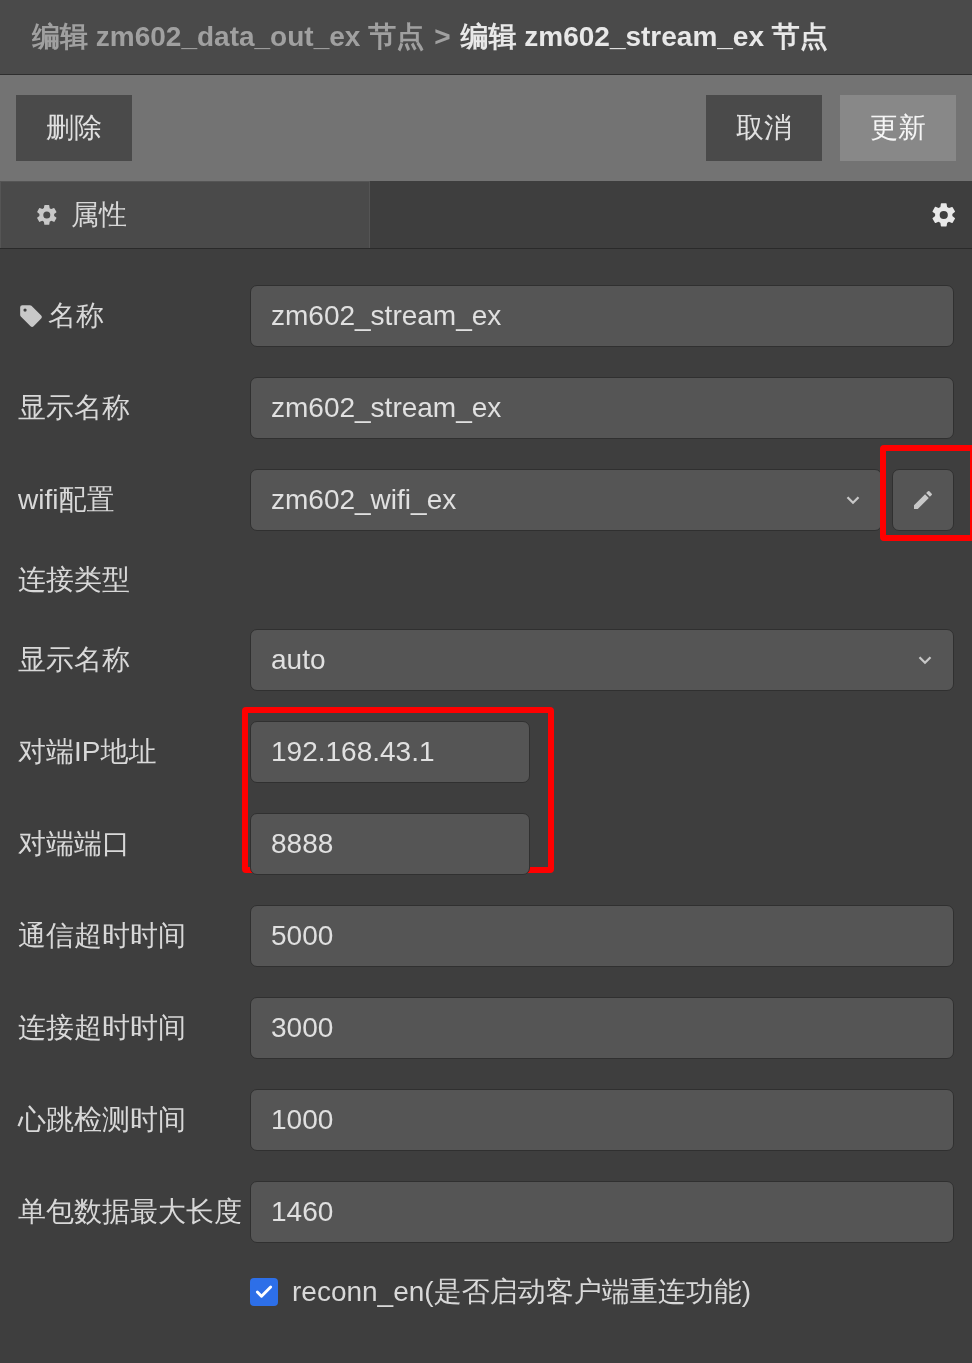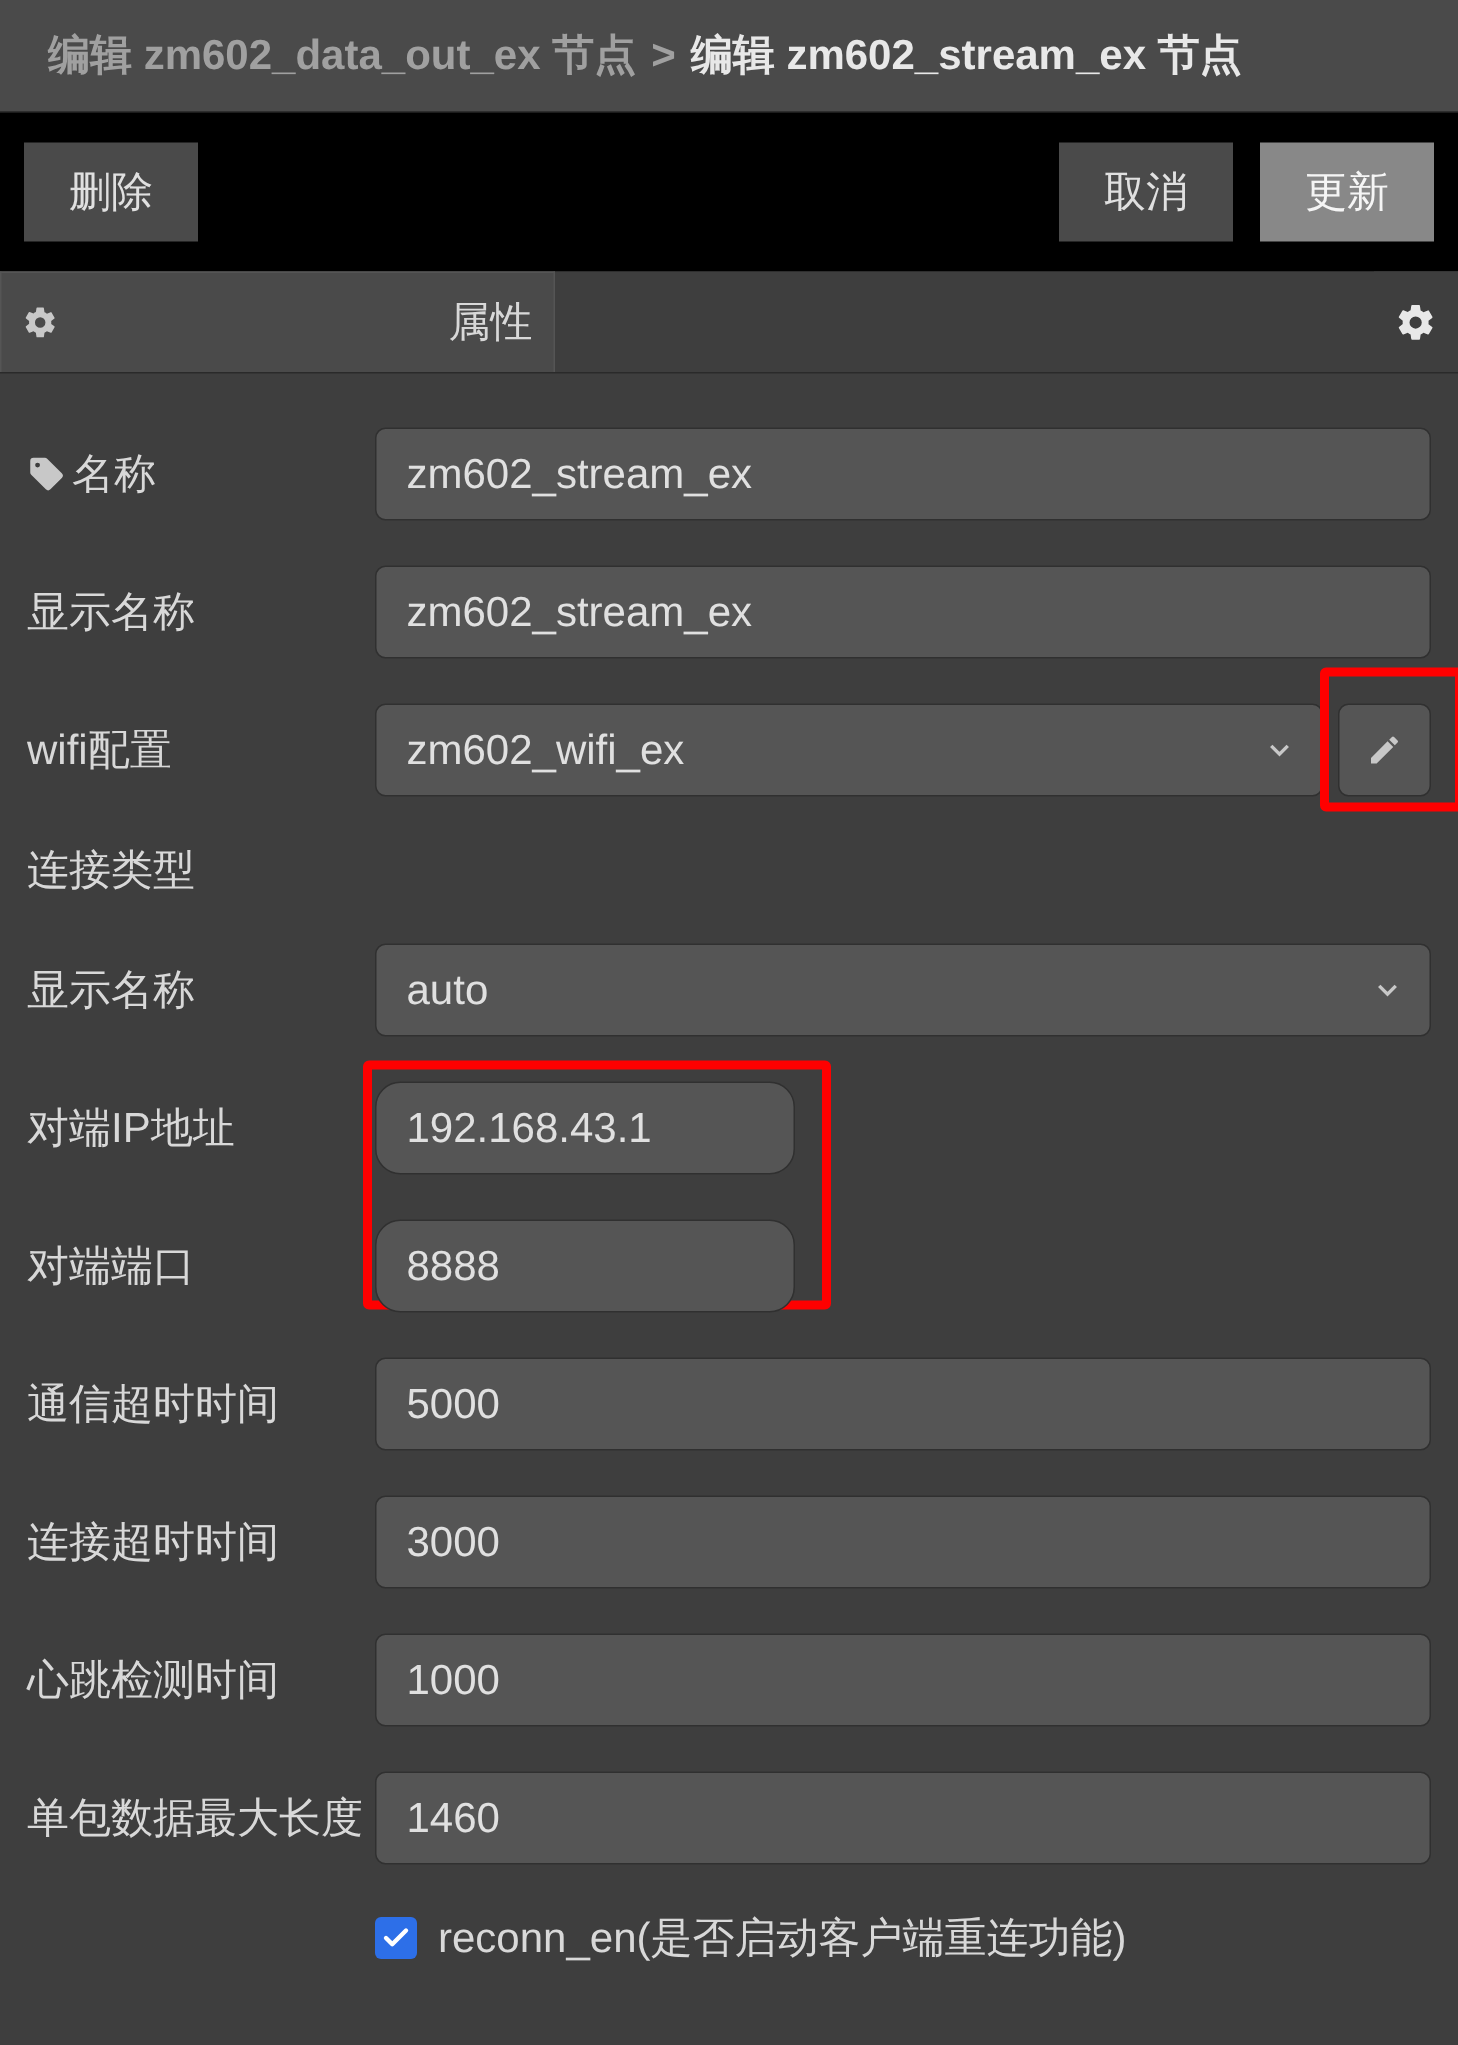--- a/index.html
+++ b/index.html
@@ -19,21 +19,21 @@
     color: #d8d8d8;
     display: flex;
     align-items: center;
     gap: 10px;
     border-bottom: 1px solid #2e2e2e;
   }
   .breadcrumb-prev { color: #a0a0a0; font-weight: bold; }
   .breadcrumb-sep { color: #a0a0a0; }
   .breadcrumb-current { color: #e8e8e8; }
   .action-bar {
-    background: #000000;
+    background: #737373;
     padding: 20px 16px;
     display: flex;
     align-items: flex-start;
   }
   .btn {
     font-size: 28px;
     padding: 14px 30px;
     background: #4a4a4a;
     color: #e0e0e0;
     border: none;
@@ -46,31 +46,30 @@
     color: #f5f5f5;
   }
   .tab-row {
     display: flex;
     align-items: stretch;
     background: #3e3e3e;
     border-bottom: 1px solid #2a2a2a;
   }
   .tab-active {
     background: #4a4a4a;
-    padding: 14px 14px;
+    padding: 14px 34px;
     font-size: 28px;
     color: #d8d8d8;
     display: flex;
     align-items: center;
     gap: 12px;
     border-top: 1px solid #555;
     border-left: 1px solid #555;
     border-right: 1px solid #555;
     min-width: 370px;
-    justify-content: space-between;
   }
   .tab-gear-btn {
     margin-left: auto;
     width: 56px;
     display: flex;
     align-items: center;
     justify-content: center;
     background: #3e3e3e;
     cursor: pointer;
   }
@@ -105,21 +104,20 @@
     border: 1px solid #303030;
     border-radius: 7px;
     color: #e0e0e0;
     font-size: 28px;
     padding: 0 20px;
     outline: none;
   }
   .input-small {
     width: 280px;
     flex: 0 0 280px;
-    border-radius: 17px;
   }
   .select-wrap {
     flex: 1;
     position: relative;
   }
   .select-box {
     width: 100%;
     height: 62px;
     background: #555555;
     border: 1px solid #303030;

